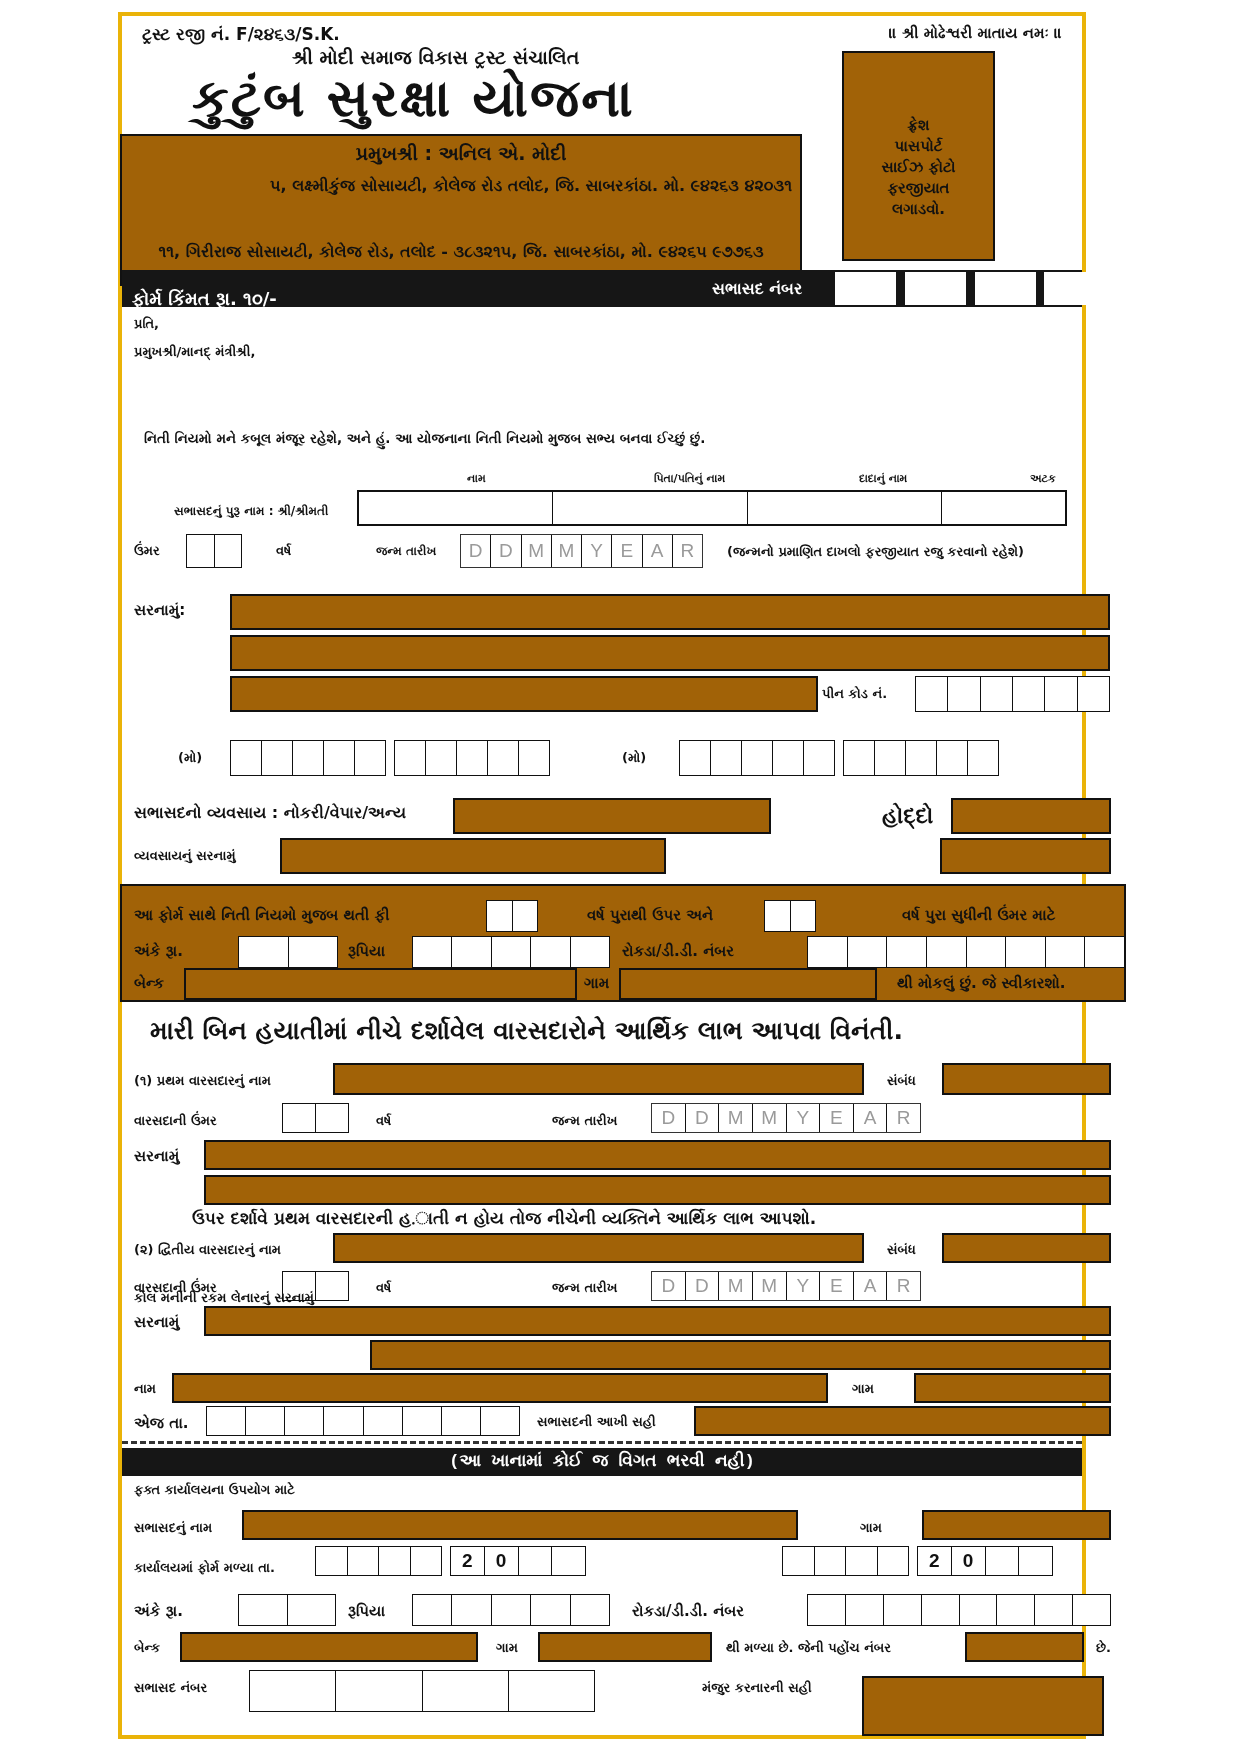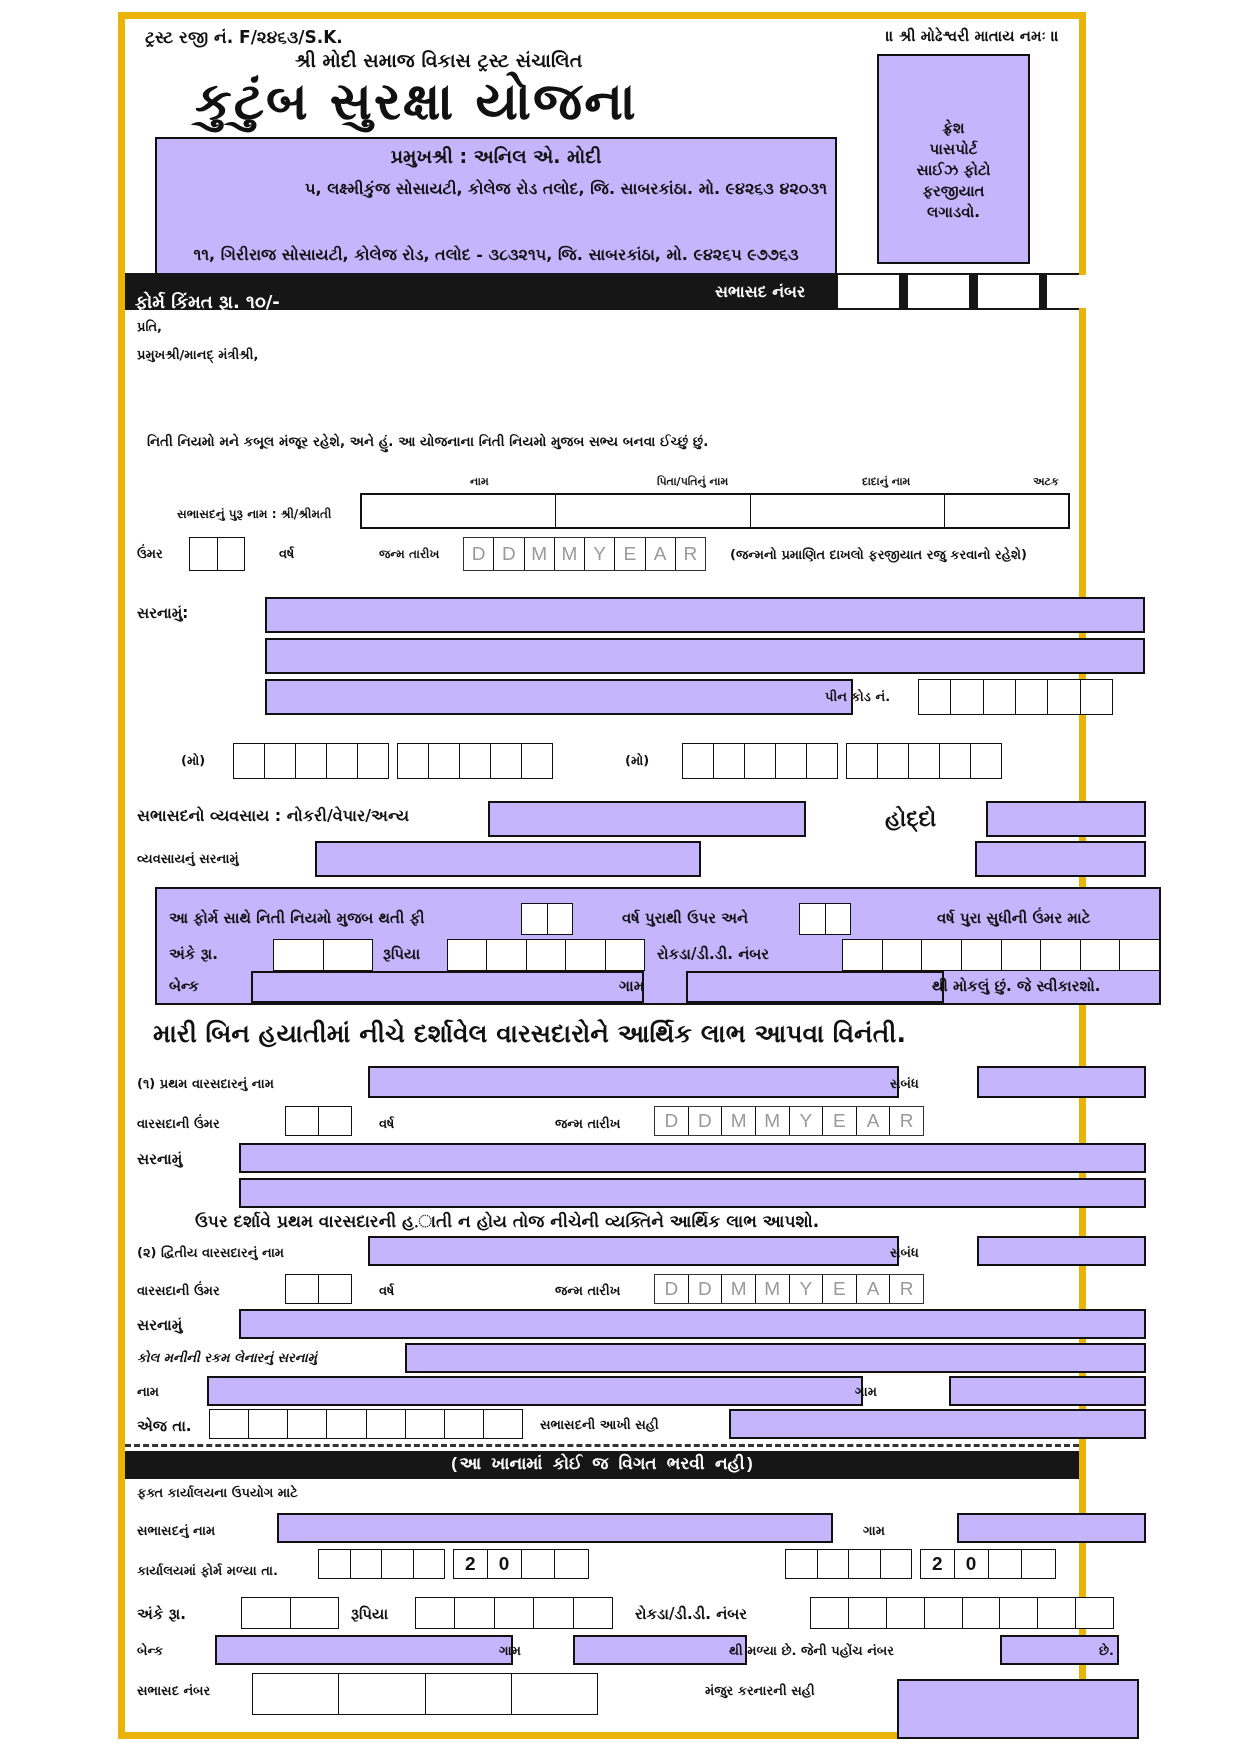--- a/index.html
+++ b/index.html
@@ -1,21 +1,21 @@
 <!DOCTYPE html>
 <html><head>
 <meta charset="utf-8">
 <style>
   * { box-sizing: border-box; margin: 0; padding: 0; }
   html, body { width: 1240px; height: 1753px; background: #ffffff; }
   body { position: relative; font-family: "DejaVu Sans", "Liberation Sans", sans-serif; color: #111; overflow: hidden; }
-  .page { position: absolute; left: 118px; top: 12px; width: 968px; height: 1727px; border: 7px solid #eab308; background: #fff; }
+  .page { position: absolute; left: 118px; top: 12px; width: 968px; height: 1727px; border: 4px solid #eab308; background: #fff; }
   .abs { position: absolute; }
   .b { font-weight: bold; }
-  .box { position: absolute; border: 2px solid #111; background: #c4b5fd; margin-left: 32px; }
+  .box { position: absolute; border: 2px solid #111; background: #a16207; }
   .boxrow { position: absolute; display: flex; border: 2px solid #111; background: #fff; }
   .boxrow > div { flex: 1; border-right: 1.5px solid #111; display: flex; align-items: center; justify-content: center; }
   .boxrow > div:last-child { border-right: none; }
   .date > div { color: #9a9a9a; font-family: "Liberation Sans", sans-serif; font-size: 19px; }
   .date { border: 1.5px solid #333; }
   .lbl { position: absolute; font-weight: bold; font-size: 15px; white-space: nowrap; }
   .sm { font-size: 13px; }
   .blackbar { position: absolute; background: #161616; color: #fff; }
   .dashed { position: absolute; left: 0; right: 0; height: 6px; border-top: 3px dashed #333; }
 </style>
@@ -237,21 +237,21 @@
     <div>M</div>
     <div>Y</div>
     <div>E</div>
     <div>A</div>
     <div>R</div>
   </div>
 
   <div class="lbl" style="left:12px;top:1297px;">સરનામું</div>
   <div class="box" style="left:82px;top:1290px;width:907px;height:30px;"></div>
 
-  <div class="lbl sm" style="left:12px;top:1331px;font-style:italic;">કોલ મનીની રકમ લેનારનું સરનામું</div>
+  <div class="lbl sm" style="left:12px;top:1274px;">કોલ મનીની રકમ લેનારનું સરનામું</div>
   <div class="box" style="left:248px;top:1324px;width:741px;height:30px;"></div>
 
   <div class="lbl sm" style="left:12px;top:1365px;">નામ</div>
   <div class="box" style="left:50px;top:1357px;width:656px;height:30px;"></div>
   <div class="lbl sm" style="left:730px;top:1365px;">ગામ</div>
   <div class="box" style="left:792px;top:1357px;width:197px;height:30px;"></div>
 
   <div class="lbl" style="left:12px;top:1398px;">એજ તા.</div>
   <div class="boxrow" style="left:84px;top:1390px;width:314px;height:30px;border-width:1.5px;">
       <div></div>

